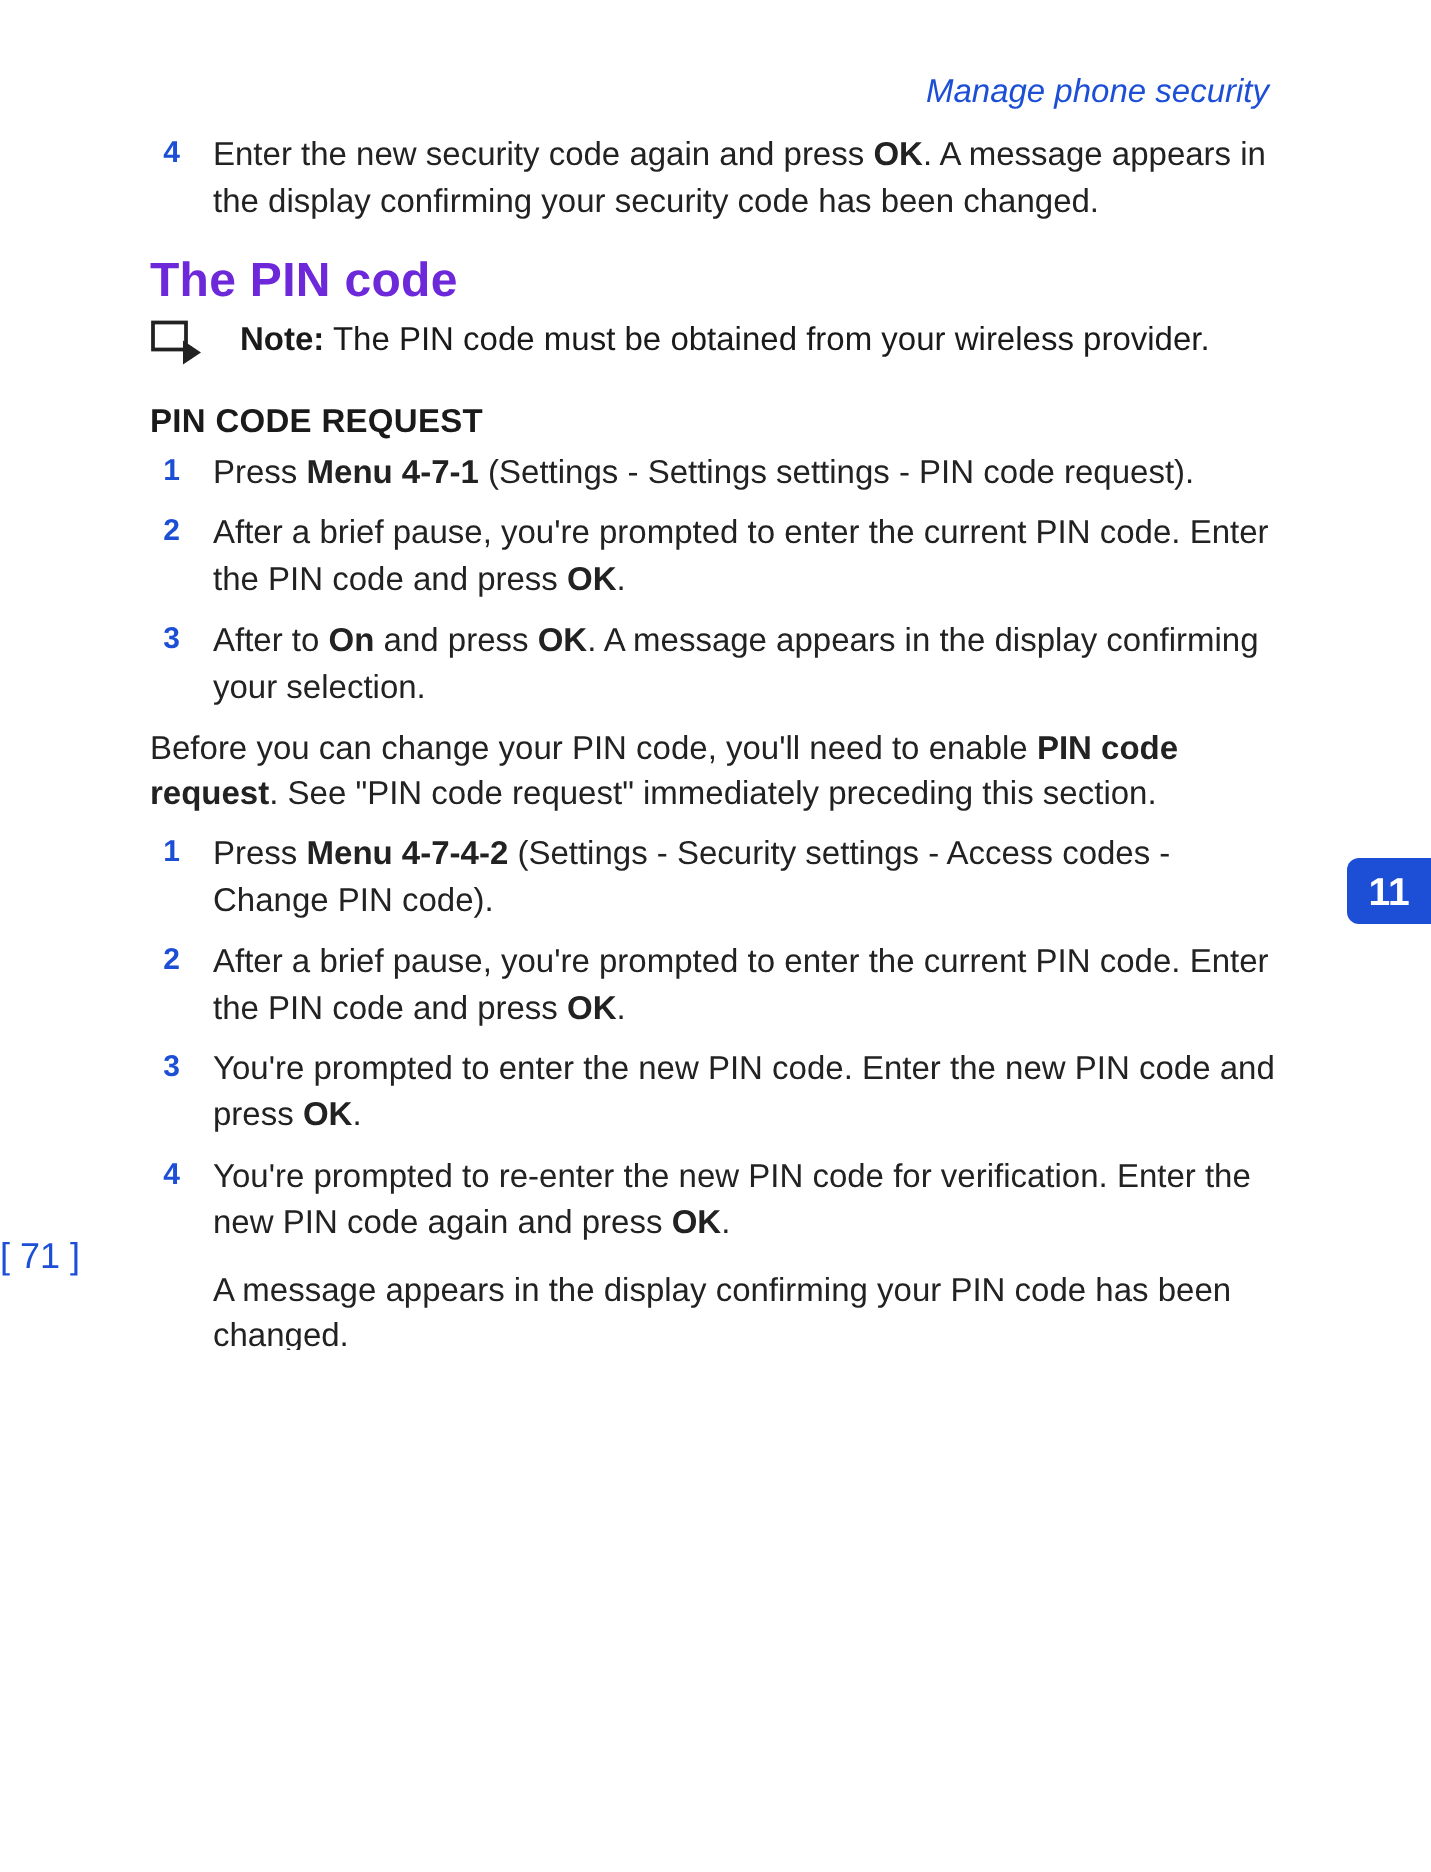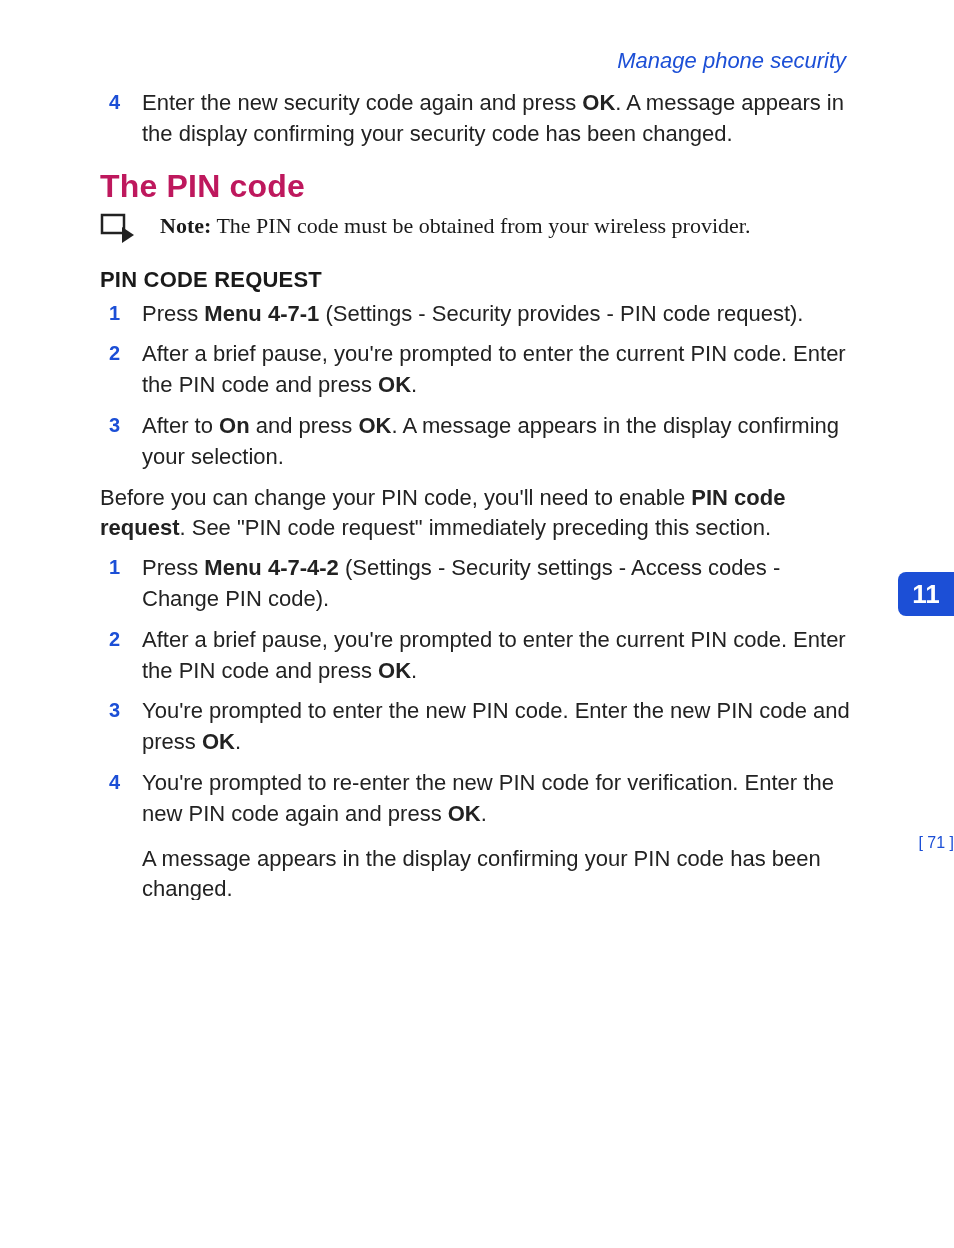--- a/index.html
+++ b/index.html
@@ -40,36 +40,35 @@
   }
   .ol-body {
     flex: 1;
     font-size: 22px;
     line-height: 1.4;
     color: #222;
   }
   .h1 {
     font-size: 32px;
     font-weight: 700;
-    color: #be185d;
+    color: #6d28d9;
     margin: 18px 0 4px 0;
     letter-spacing: 0.2px;
   }
   .para {
     font-size: 22px;
     line-height: 1.38;
     color: #222;
     margin: 4px 0 10px 0;
   }
   .note-row {
     display: flex;
     align-items: flex-start;
     gap: 16px;
     margin: 6px 0 18px 0;
-    font-family: Liberation Serif, serif;
   }
   .note-icon {
     width: 44px;
     flex: none;
     margin-top: 2px;
   }
   .note-text {
     font-size: 22px;
     line-height: 1.38;
     flex: 1;
@@ -95,23 +94,23 @@
     display: flex;
     align-items: center;
     justify-content: center;
     margin-left: 32px;
   }
   .page-number {
     position: absolute;
     left: 0;
     right: 0;
     bottom: 48px;
-    text-align: right;
+    text-align: left;
     color: #1c4fd6;
-    font-size: 16px;
+    font-size: 24px;
   }
 </style>
 </head>
 <body>
 
 <div class="page">
 
   <div class="breadcrumb">Manage phone security</div>
 
   <div class="ol-row">
@@ -134,21 +133,21 @@
     <div class="note-text">
       <span class="b">Note:</span><span> The PIN code must be obtained from your wireless provider.</span>
     </div>
   </div>
 
   <div class="h2">PIN CODE REQUEST</div>
 
   <div class="ol-row">
     <div class="ol-num">1</div>
     <div class="ol-body">
-      <span>Press </span><span class="b">Menu 4-7-1</span><span> (Settings - Security provides - PIN code request).</span>
+      <span>Press </span><span class="b">Menu 4-7-1</span><span> (Settings - Settings settings - PIN code request).</span>
     </div>
   </div>
 
   <div class="ol-row">
     <div class="ol-num">2</div>
     <div class="ol-body">
       <span>After a brief pause, you're prompted to enter the current PIN code. Enter the PIN code and press </span><span class="b">OK</span><span>.</span>
     </div>
   </div>
 

